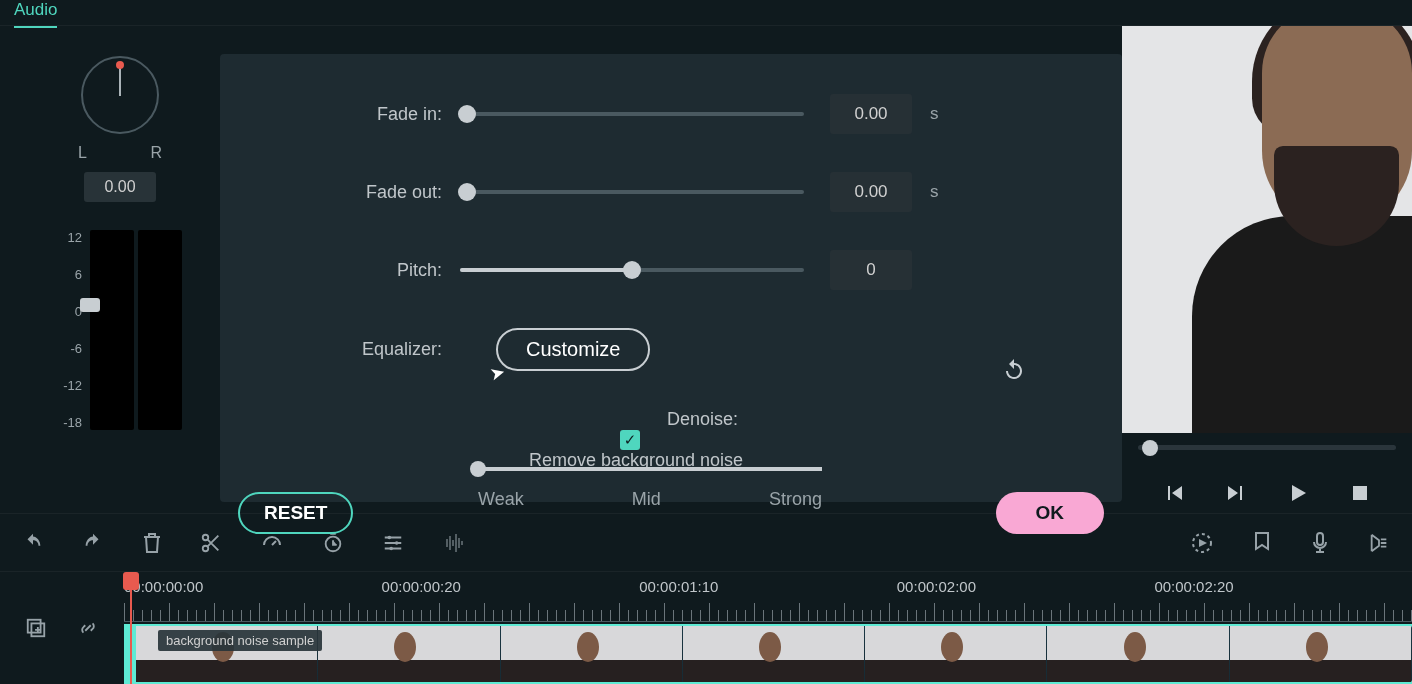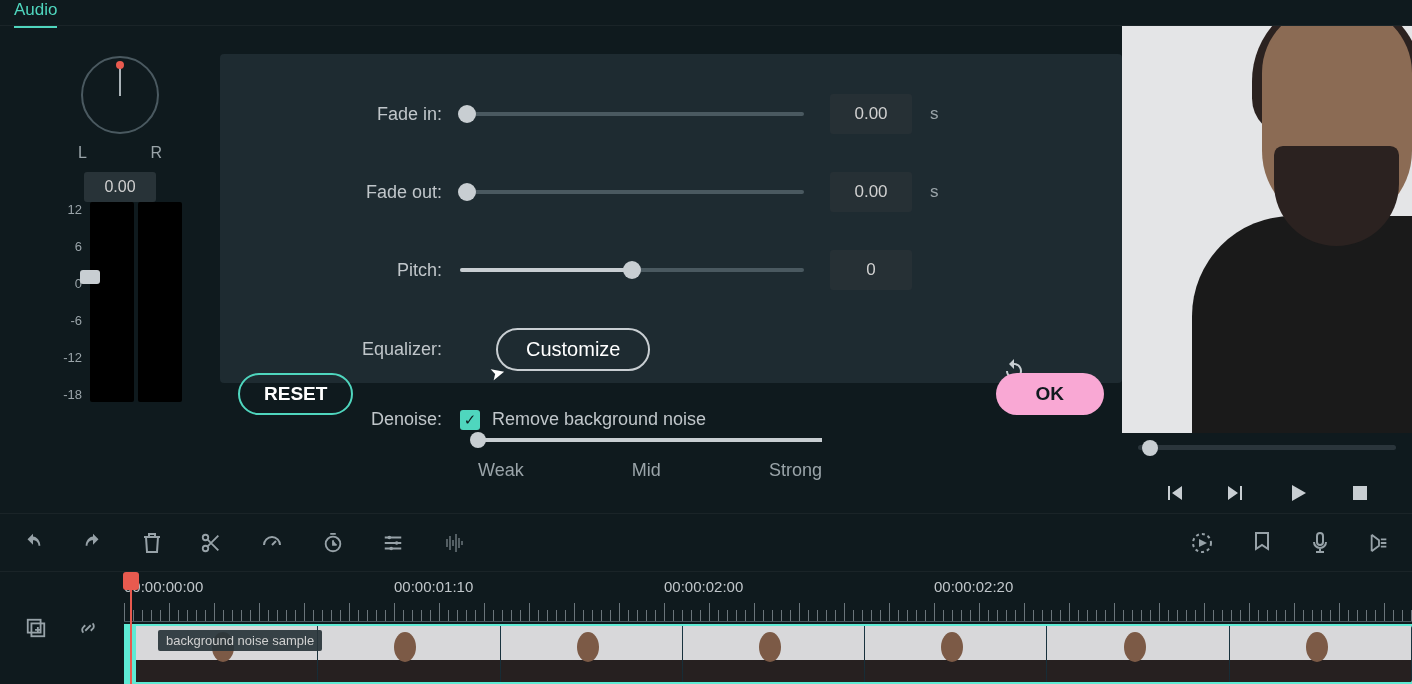--- a/index.html
+++ b/index.html
@@ -12,33 +12,33 @@
     overflow: hidden;
   }
 
   
   .tab-bar { padding: 0 14px; height: 26px; border-bottom: 1px solid #1a2428; }
   .tab { display: inline-block; color: #4FD6BE; font-size: 17px; font-weight: 500; border-bottom: 2px solid #4FD6BE; padding-bottom: 6px; }
 
   
   .workspace { display:flex; height: 487px; }
   .left-col { width: 220px; padding: 30px 0 0 20px; display:flex; flex-direction:column; align-items:center; }
-  .audio-panel { flex: 1; background: #1e2b31; border-radius: 4px; margin: 28px 0 0 0; padding: 40px 70px 0 0; position: relative; height: 329px; width: 902px;}
+  .audio-panel { flex: 1; background: #1e2b31; border-radius: 4px; margin: 28px 0 0 0; padding: 40px 70px 0 0; position: relative; height: 448px; width: 902px;}
   .preview-col { width: 290px; display:flex; flex-direction:column; }
 
   
   .dial-wrap { position:relative; width: 78px; height: 78px; }
   .dial { width:78px;height:78px;border:2px solid #4a5960;border-radius:50%;display:flex;align-items:center;justify-content:center;position:relative; }
   .dial-dot { width:8px;height:8px;background:#e85a4f;border-radius:50%;position:absolute;top:3px;left:50%;transform:translateX(-50%); }
   .dial-needle { width:2px;height:30px;background:#aab3b8;position:absolute;top:8px;left:50%;transform:translateX(-50%); }
   .lr-row { display:flex;justify-content:space-between;width:84px;margin-top:10px;font-size:16px;color:#9aa4a9; }
   .dial-val { margin-top:10px;background:#283338;padding:6px 20px;border-radius:3px;color:#d0d0d0;font-size:16px; }
 
   
-  .meter-wrap { display:flex; gap: 8px; justify-content: space-between;}
+  .meter-wrap { display:flex; margin-top: 28px; gap: 8px; justify-content: space-between;}
   .meter-ticks { display:flex;flex-direction:column;justify-content:space-between;height:200px;font-size:13px;color:#9aa4a9;text-align:right;width:24px; }
   .meter-bars { position:relative;height:205px;width:92px;display:flex;gap:4px; }
   .meter-bar { width:44px;height:200px;background:#000;border-radius:2px; }
   .meter-knob { position:absolute;left:-10px;top:68px;width:20px;height:14px;background:#c8ced2;border-radius:3px; }
 
   
   .prow { display:flex;align-items:center;margin-bottom:38px; }
   .plabel { width: 240px; text-align:right;font-size:18px;color:#c0c6ca;padding-right:18px; }
   .slider { position:relative;width:344px;height:4px;background:#4a5960;border-radius:2px; }
   .slider .track-fill{position:absolute;left:0;top:0;bottom:0;width:50%;background:#c8ced2;border-radius:2px;}
@@ -168,21 +168,21 @@
           <div class="knob" style="left:50%"></div>
         </div>
       <div class="numbox">0</div>
     </div>
 
     <div class="prow">
       <div class="plabel">Equalizer:</div>
       <span class="btn">Customize</span>
     </div>
 
-    <div class="prow" style="margin-bottom:16px;">
+    <div class="prow" style="margin-bottom:4px;flex-direction:column;">
       <div class="plabel">Denoise:</div>
       <div class="checkbox">✓</div>
       <div class="denoise-label">Remove background noise</div>
     </div>
     <div class="cursor-arrow">➤</div>
 
     <div class="denoise-slider">
         <div class="denoise-knob"></div>
       </div>
     <div class="denoise-ticks">
@@ -327,20 +327,21 @@
       <span class="tool-ic">
           <svg width="22" height="22" viewBox="0 0 24 24">
             <path d="M9 15l6-6M7 17a4 4 0 010-6l2-2M17 7a4 4 0 010 6l-2 2" stroke="#97a2a8" stroke-width="2" fill="none"></path>
           </svg>
         </span>
     </div>
   </div>
   <div class="ruler">
     <div class="ruler-labels">
       <span>00:00:00:00</span>
+      <span>00:00:00:20</span>
       <span>00:00:01:10</span>
       <span>00:00:02:00</span>
       <span>00:00:02:20</span>
     </div>
     <div class="ticks"></div>
   </div>
   <div class="clip-track">
     <div class="clip">
       <div class="clip-handle"></div>
       <div class="thumbs">

